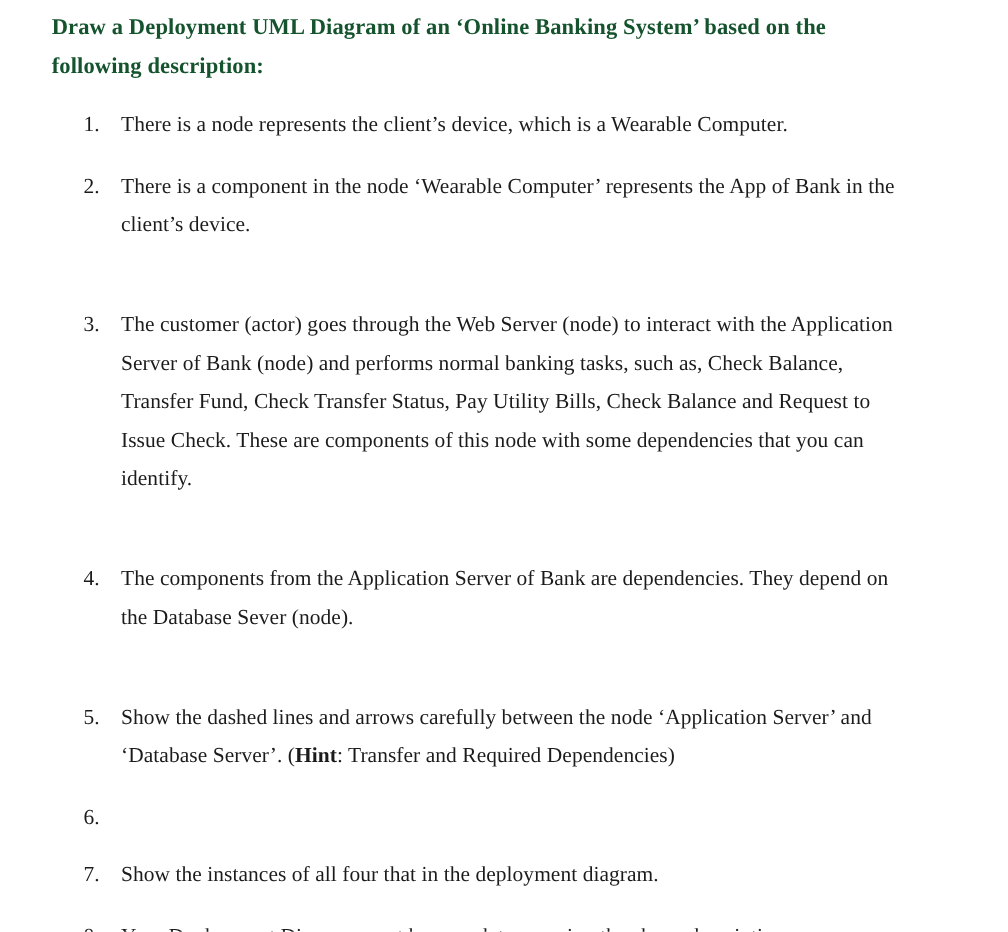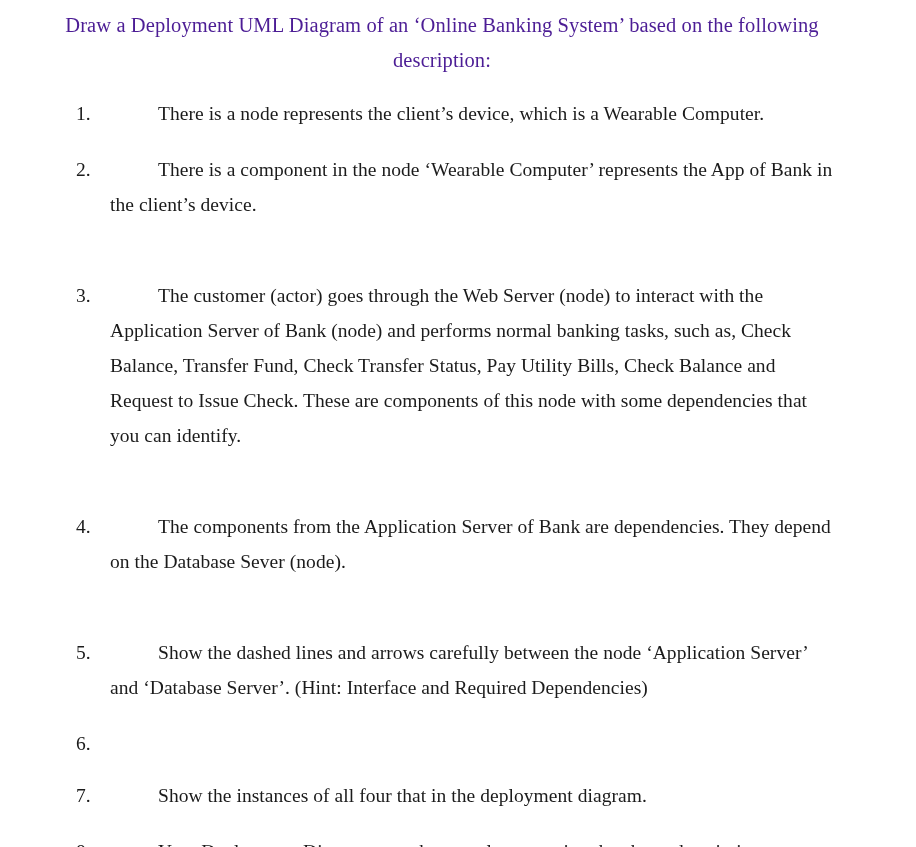--- a/index.html
+++ b/index.html
@@ -20,26 +20,26 @@
     height: 847px;
     background: #ffffff;
     box-sizing: border-box;
     padding: 0;
   }
   .doc-heading {
     position: absolute;
     left: 47px;
     top: 8px;
     width: 790px;
-    font-weight: normal;
+    font-weight: bold;
     font-size: 20.5px;
     line-height: 35px;
     letter-spacing: 0.1px;
-    text-align: center;
-    color: #4c1d95;
+    text-align: left;
+    color: #14532d;
   }
   .list {
     position: absolute;
     left: 0;
     top: 96px;
     width: 916px;
   }
   .list-item {
     position: relative;
     margin: 0 0 21px 0;
@@ -55,34 +55,33 @@
     line-height: 35px;
     text-align: left;
     color: #1b1b1b;
   }
   .list-item .body {
     font-size: 19.5px;
     line-height: 35px;
     color: #1b1b1b;
     text-align: left;
     letter-spacing: 0.05px;
-    margin-left: 48px;
   }
   .list-item.justify .body {
     text-align: justify;
     text-justify: inter-word;
   }
   .list-item.justify .body::after {
     content: "";
     display: inline-block;
     width: 100%;
     height: 0;
   }
   .bold-inline {
-    font-weight: normal;
+    font-weight: bold;
   }
 </style>
 </head>
 <body>
 
 <div class="page">
 
   <div class="doc-heading">Draw a Deployment UML Diagram of an ‘Online Banking System’ based on the following description:</div>
 
   <ol class="list" style="list-style:none;margin:0;padding:0;">
@@ -102,21 +101,21 @@
       <span class="body">The customer (actor) goes through the Web Server (node) to interact with the Application Server of Bank (node) and performs normal banking tasks, such as, Check Balance, Transfer Fund, Check Transfer Status, Pay Utility Bills, Check Balance and Request to Issue Check. These are components of this node with some dependencies that you can identify.</span>
     </li>
 
     <li class="list-item justify">
       <span class="marker">4.</span>
       <span class="body">The components from the Application Server of Bank are dependencies. They depend on the Database Sever (node).</span>
     </li>
 
     <li class="list-item">
       <span class="marker">5.</span>
-      <span class="body"><span>Show the dashed lines and arrows carefully between the node ‘Application Server’ and ‘Database Server’. (</span><span class="bold-inline">Hint</span><span>: Interface and Required Dependencies)</span></span>
+      <span class="body"><span>Show the dashed lines and arrows carefully between the node ‘Application Server’ and ‘Database Server’. (</span><span class="bold-inline">Hint</span><span>: Transfer and Required Dependencies)</span></span>
     </li>
 
     <li class="list-item">
       <span class="marker">6.</span>
     </li>
 
     <li class="list-item">
       <span class="marker">7.</span>
       <span class="body">Show the instances of all four that in the deployment diagram.</span>
     </li>

